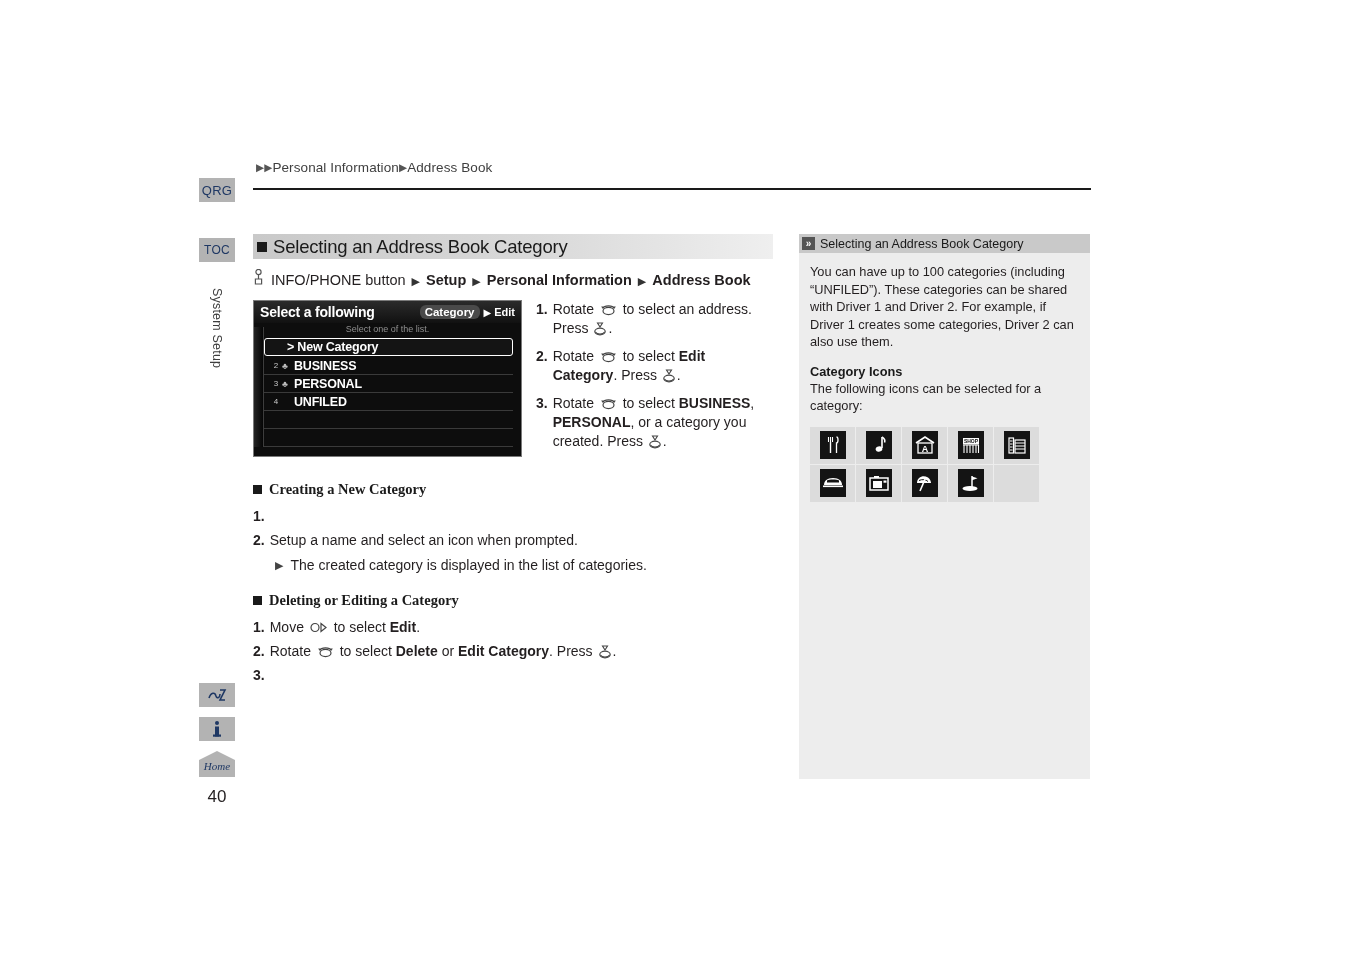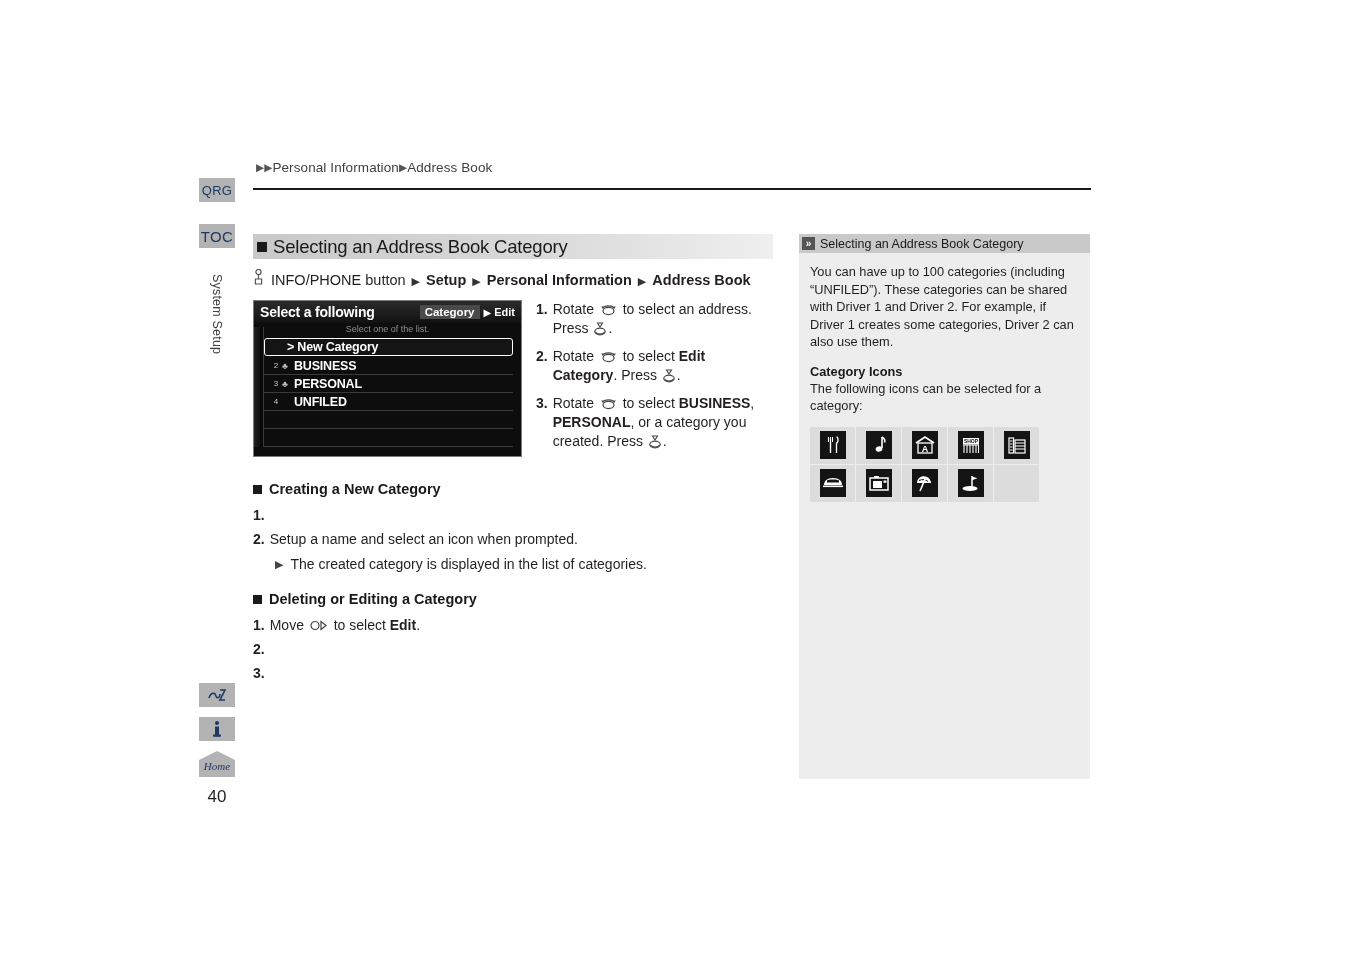--- a/index.html
+++ b/index.html
@@ -18,21 +18,21 @@
   .rail { position: absolute; left: 199px; top: 178px; width: 36px; }
   .rail-tab {
     width: 36px; height: 24px;
     background: #b3b3b3;
     color: #1f3864;
     font-weight: normal;
     display: flex; align-items: center; justify-content: center;
     letter-spacing: .3px;
   }
   .rail-tab.qrg { font-size: 13px; }
-  .rail-tab.toc { font-size: 15px; margin-top: 22px; }
+  .rail-tab.toc { font-size: 12px; margin-top: 36px; }
   .rail-vert {
     margin-top: 6px;
     width: 36px;
     height: 120px;
     display: flex; align-items: center; justify-content: center;
   }
   .rail-vert span {
     writing-mode: vertical-rl;
     font-size: 12.5px;
     color: #3e3e3e;
@@ -108,21 +108,21 @@
     background: linear-gradient(to bottom, #2b2b2b, #111);
     display: flex; align-items: center;
     padding: 0 6px;
     color: #fff;
   }
   .shot-title .t1 { font-size: 14px; font-weight: bold; letter-spacing: -.2px; }
   .shot-title .spacer { flex: 1; }
   .shot-cat {
     background: #4a4a4a;
     color: #fff; font-size: 11.5px; font-weight: bold;
-    padding: 1px 5px; border-radius: 0; margin-right: 4px;
+    padding: 1px 5px; border-radius: 6px; margin-right: 4px;
   }
   .shot-edit { font-size: 11px; font-weight: bold; color: #fff; }
   .shot-sub {
     text-align: center; color: #8f8f8f; font-size: 9px;
     padding-top: 1px;
   }
   .shot-list { margin: 4px 8px 0 10px; position: relative; }
   .shot-row {
     height: 17px;
     display: flex; align-items: center;
@@ -159,21 +159,21 @@
   }
   .step .n { font-weight: bold; margin-right: 5px; }
   .step b { font-weight: bold; }
 
   .shotwrap { position: relative; margin-top: 12px; height: 165px; }
 
   
   .sub { margin-top: 16px; }
   .sub-head {
     font-size: 14.5px; font-weight: bold; color: #1a1a1a;
-    display: flex; align-items: center; margin-bottom: 7px;
+    display: flex; align-items: center; margin-bottom: 7px; font-family: Liberation Serif, serif;
   }
   .sub-head .sq { width: 9px; height: 9px; margin-right: 7px; }
   .sub-step {
     display: flex; font-size: 14px; line-height: 22px;
     color: #231f20; margin-bottom: 2px;
   }
   .sub-step .n { font-weight: bold; margin-right: 5px; }
   .sub-note {
     display: flex; font-size: 14px; line-height: 22px;
     color: #231f20; margin-left: 22px; margin-top: 3px;
@@ -405,20 +405,30 @@
     </div>
     <div class="sub-step">
       <span class="n">1.</span>
       <span>Move <span class="g-move"><svg width="18" height="11" viewBox="0 0 18 11">
               <circle cx="5" cy="5.5" r="4" fill="none" stroke="#444" stroke-width="1.2"></circle>
               <path d="M11 1.5 L16 5.5 L11 9.5 Z" fill="none" stroke="#444" stroke-width="1.2"></path>
             </svg></span> to select <b>Edit</b>.</span>
     </div>
     <div class="sub-step">
       <span class="n">2.</span>
+      <span>Rotate <span class="g-rot"><svg width="17" height="13" viewBox="0 0 17 13">
+              <ellipse cx="8.5" cy="8" rx="5.5" ry="3.6" fill="none" stroke="#444" stroke-width="1.2"></ellipse>
+              <path d="M3 5.5 C4 2, 13 2, 14 5.5" stroke="#444" stroke-width="1.2" fill="none"></path>
+              <path d="M2.6 5.8 L1.2 3.6 L3.9 3.4 Z" fill="#444"></path>
+              <path d="M14.4 5.8 L15.8 3.6 L13.1 3.4 Z" fill="#444"></path>
+            </svg></span> to select <b>Delete</b> or <b>Edit Category</b>. Press <span class="g-press"><svg width="14" height="14" viewBox="0 0 14 14">
+              <path d="M4.5 1 L9.5 1 L7 5 Z" fill="none" stroke="#444" stroke-width="1.1"></path>
+              <ellipse cx="7" cy="9.5" rx="5.2" ry="3.3" fill="none" stroke="#444" stroke-width="1.2"></ellipse>
+              <path d="M2.4 10 C4 12.6, 10 12.6, 11.6 10" stroke="#444" stroke-width="1.1" fill="none"></path>
+            </svg></span>.</span>
     </div>
     <div class="sub-step">
       <span class="n">3.</span>
     </div>
   </div>
 </div>
 
 <div class="side">
   <div class="side-head">
     <span class="chev">»</span>

